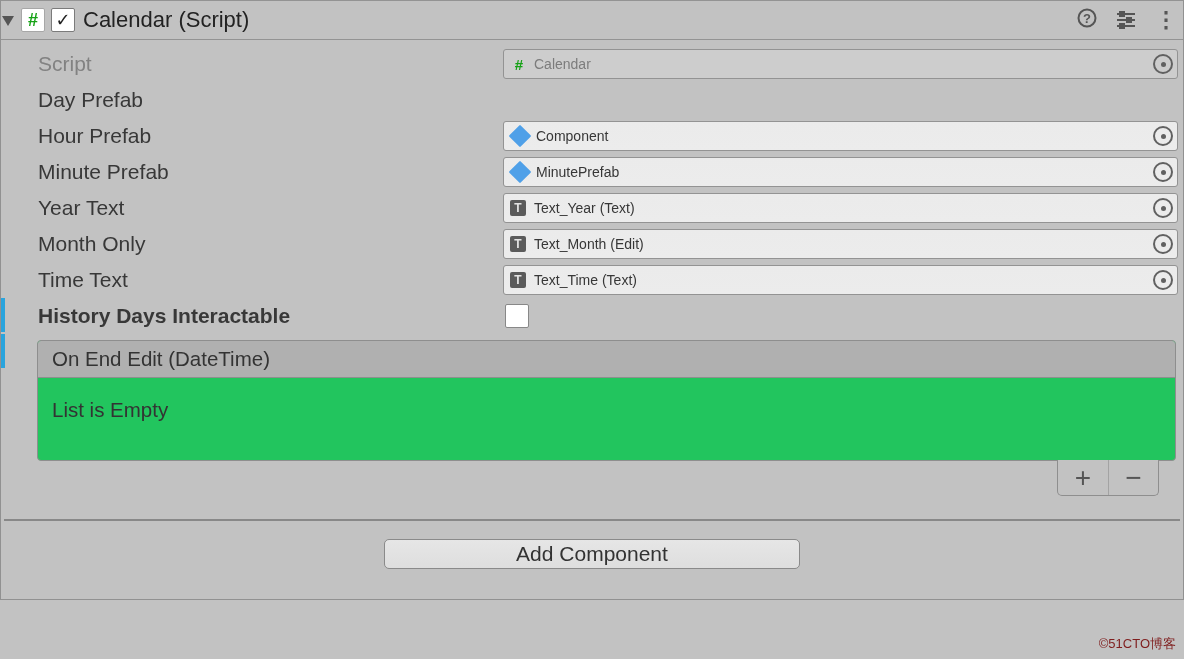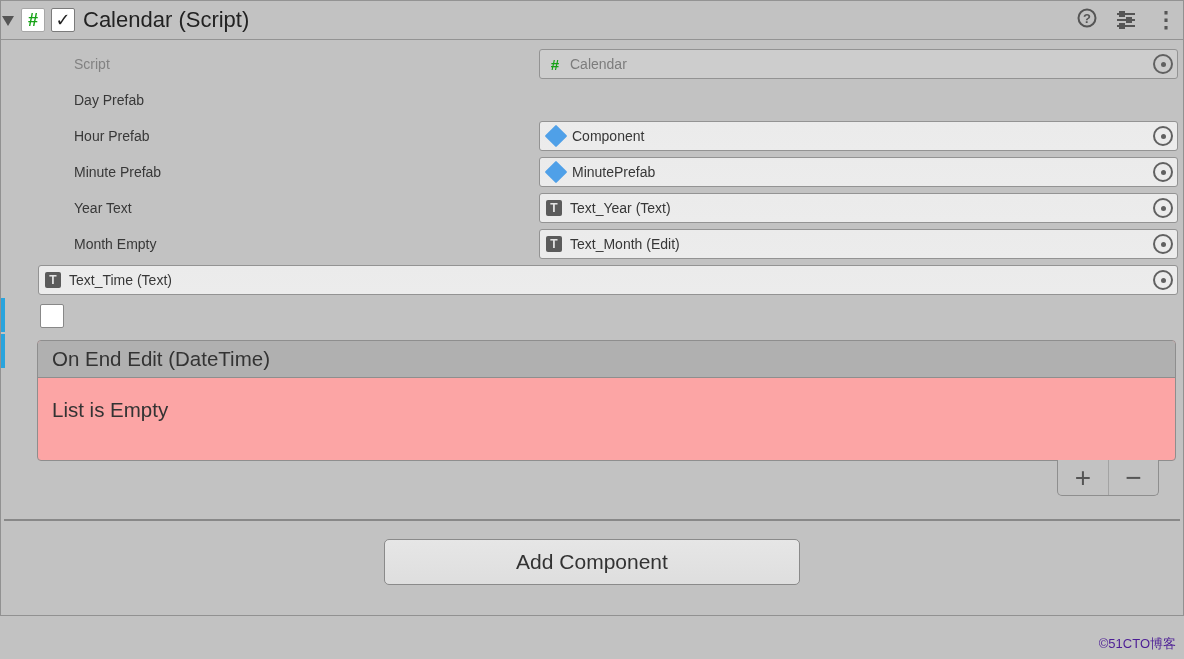--- a/index.html
+++ b/index.html
@@ -29,21 +29,21 @@
   .check-mark { font-size: 18px; color: #222; }
   .title { font-size: 22px; font-weight: normal; color: #222; }
   .header-right { margin-left: auto; display: flex; gap: 18px; align-items: center; color: #555; }
   .help-icon, .preset-icon, .menu-icon { font-size: 20px; cursor: pointer; }
   .preset-icon svg { display: block; }
   .menu-icon { font-size: 22px; font-weight: bold; }
 
   .body { padding: 6px 3px 0 3px; position: relative; }
   .row { display: flex; align-items: center; height: 36px; padding-left: 34px; padding-right: 2px; }
   .row.bold .label { font-weight: bold; }
-  .label { width: 465px; font-size: 14px; color: #383838; flex-shrink: 0; margin-left: 36px; }
+  .label { width: 465px; font-size: 21px; color: #383838; flex-shrink: 0; }
   .label.grey { color: #828282; }
   .value-field {
     flex: 1; height: 30px; border-radius: 3px; border: 1px solid #939393;
     background: linear-gradient(#ebebeb,#ececec); display: flex; align-items: center;
     padding: 0 4px 0 6px;
   }
   .value-field.grey { background: #cdcdcd; }
   .field-text { font-size: 14px; color: #373737; white-space: nowrap; }
   .field-text.grey { color: #7c7c7c; }
   .target-btn {
@@ -63,21 +63,21 @@
   }
   .small-check {
     width: 24px; height: 24px; background: #fff; border: 1px solid #888;
     border-radius: 2px; cursor: pointer; margin-left: 2px;
   }
 
   .blue-bar { position: absolute; left: 0; width: 4px; height: 34px; background: #2aa4dd; }
 
   .event-box {
     margin: 6px 4px 0 33px; border: 1px solid #8e8e8e; border-radius: 4px;
-    background: #fca5a5; overflow: visible; position: relative;
+    background: #22c55e; overflow: visible; position: relative;
   }
   .event-head {
     background: #b0b0b0; border-bottom: 1px solid #8e8e8e;
     padding: 6px 14px; font-size: 20.5px; color: #333;
     border-top-left-radius: 3px; border-top-right-radius: 3px;
   }
   .event-body { padding: 20px 14px 38px 14px; font-size: 20.5px; color: #333; }
   .event-footer {
     position: absolute; right: 16px; bottom: -36px;
     display: flex; gap: 0; align-items: center;
@@ -87,26 +87,26 @@
   }
   .event-footer .btn {
     width: 50px; height: 100%; display: flex; align-items: center; justify-content: center;
     font-size: 28px; color: #555; cursor: pointer;
   }
   .event-footer .btn + .btn { border-left: 1px solid #a3a3a3; }
 
   .bottom-divider { border-top: 2px solid #888; margin-top: 58px; }
   .add-comp-wrap { display: flex; justify-content: center; padding: 18px 0 30px 0; }
   .add-comp {
-    width: 416px; height: 46px; border: 1px solid #8a8a8a; border-radius: 5px;
+    width: 416px; height: 30px; border: 1px solid #8a8a8a; border-radius: 5px;
     background: linear-gradient(#e6e6e6,#dedede); display: flex; align-items: center; justify-content: center;
     font-size: 21px; color: #333; cursor: pointer;
   }
   .watermark {
-    position: absolute; right: 8px; bottom: 6px; color: #4c1d95; font-size: 13px; text-align: right;
+    position: absolute; right: 8px; bottom: 6px; color: #7f1d1d; font-size: 13px; text-align: right;
   }
 </style>
 </head>
 <body>
 
 <div class="panel">
   <div class="header">
     <div class="foldout"></div>
     <div class="script-icon-box">
         <span class="hash">#</span>
@@ -176,40 +176,42 @@
     <div class="row">
       <div class="label">Year Text</div>
       <div class="value-field">
         <div class="text-icon">T</div>
         <span class="field-text">Text_Year (Text)</span>
         <div class="target-btn"></div>
       </div>
     </div>
 
     <div class="row">
-      <div class="label">Month Empty</div>
+      <div class="label">Month Only</div>
       <div class="value-field">
         <div class="text-icon">T</div>
         <span class="field-text">Text_Month (Edit)</span>
         <div class="target-btn"></div>
       </div>
     </div>
 
     <div class="row">
+      <div class="label">Time Text</div>
       <div class="value-field">
         <div class="text-icon">T</div>
         <span class="field-text">Text_Time (Text)</span>
         <div class="target-btn"></div>
       </div>
     </div>
 
     <div class="blue-bar" style="top:258px;"></div>
 
     <div class="blue-bar" style="top:294px;"></div>
     <div class="row bold">
+      <div class="label">History Days Interactable</div>
       <div class="small-check"></div>
     </div>
 
     <div class="event-box">
       <div class="event-head">On End Edit (DateTime)</div>
       <div class="event-body">List is Empty</div>
       <div class="event-footer">
         <div class="btn">+</div>
         <div class="btn">−</div>
       </div>

